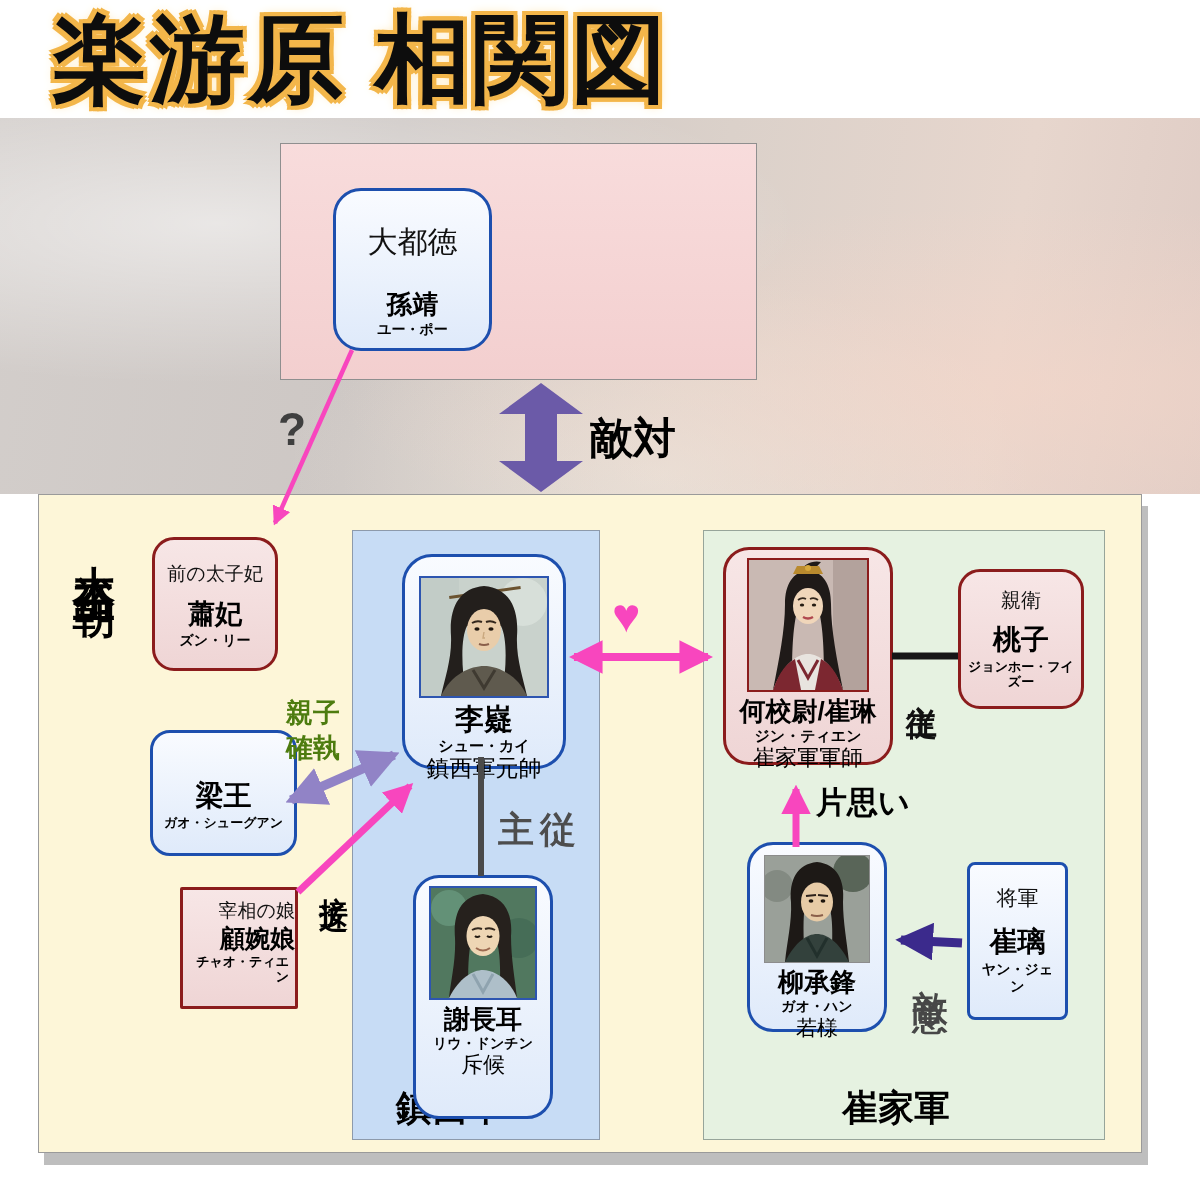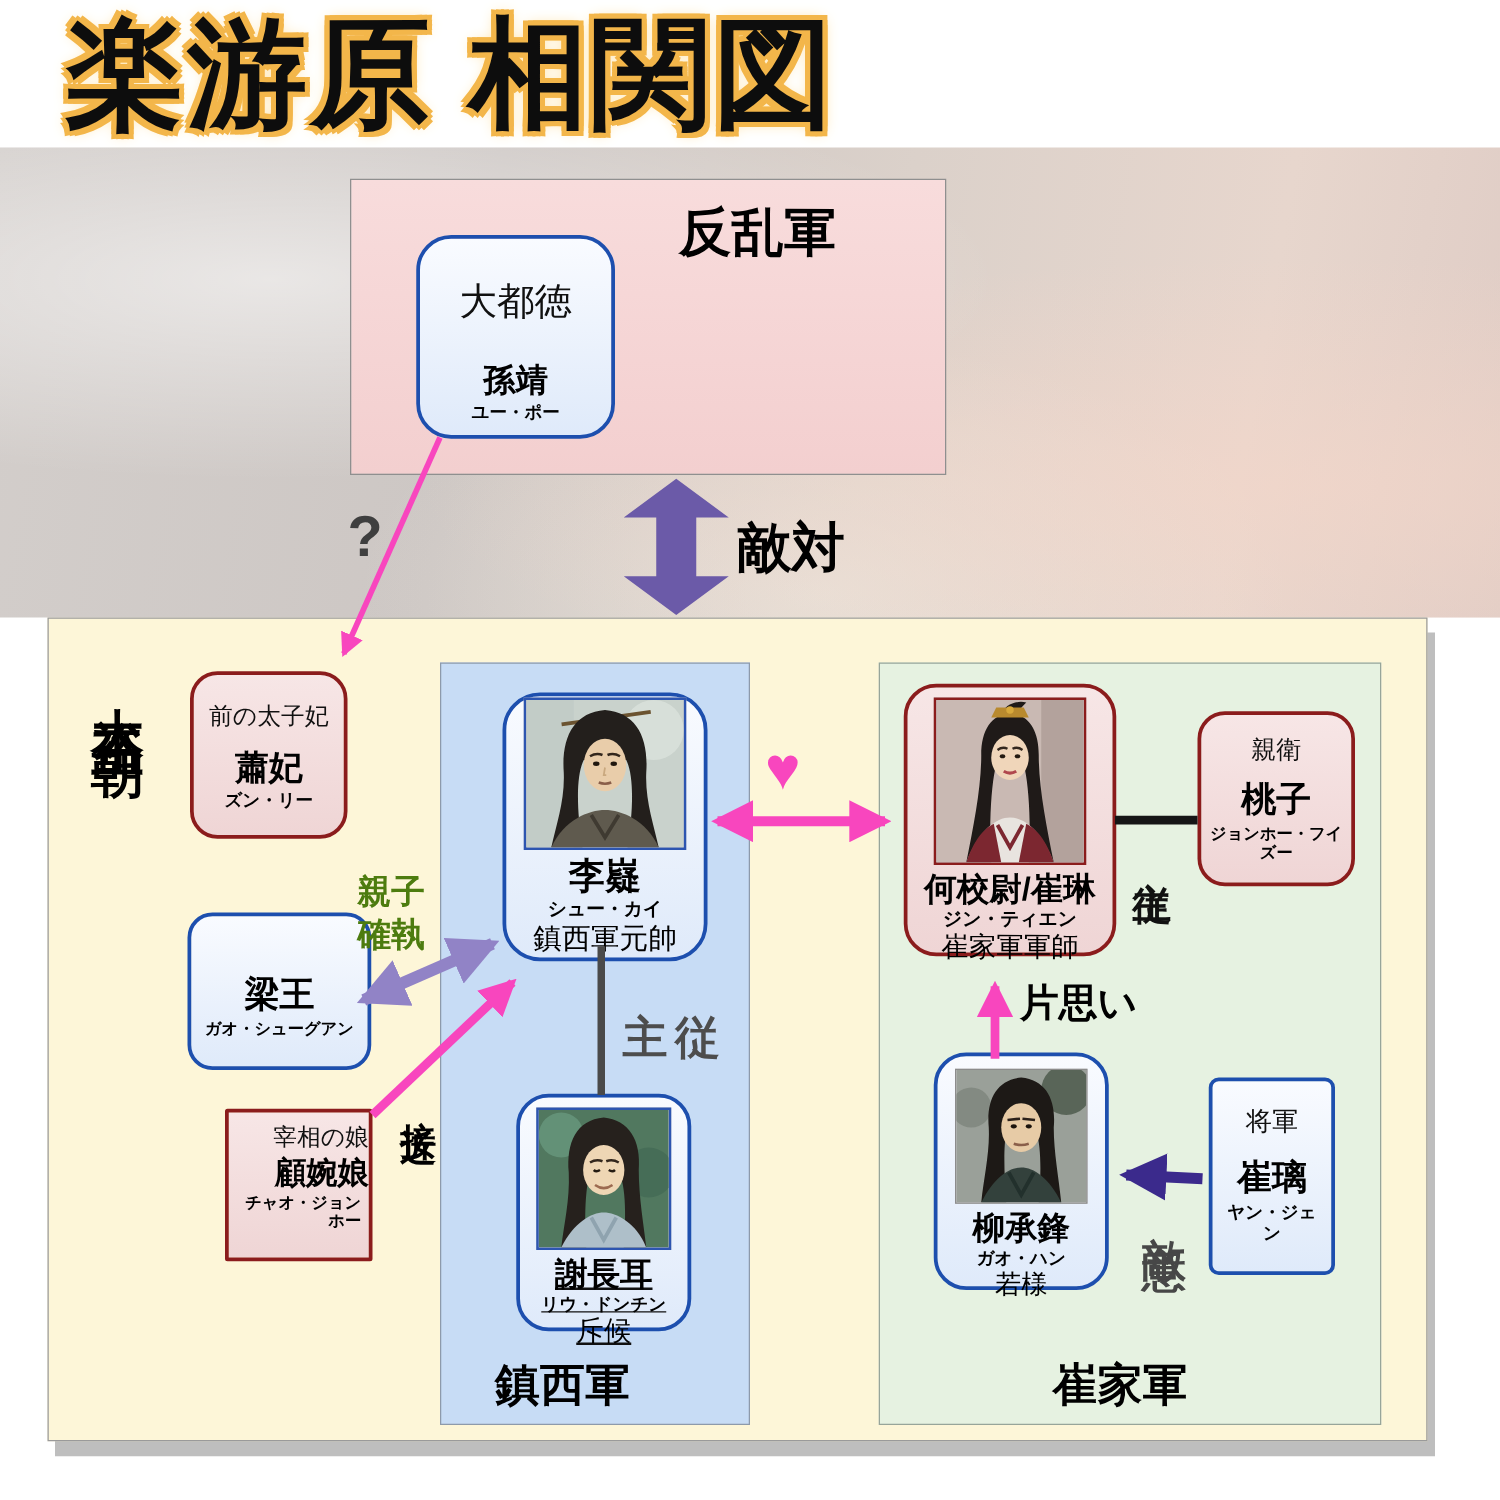--- a/index.html
+++ b/index.html
@@ -66,21 +66,21 @@
   .photo svg{display:block;}
   
   #card-dadudu{padding-top:32px;border-radius:28px;}
   #card-dadudu .c-title{font-size:30px;}
   #card-dadudu .c-name{margin-top:28px;font-size:26px;}
   #card-dadudu .c-actor{margin-top:1px;}
   #card-xiaohi{padding-top:22px;}
   #card-xiaohi .c-title{font-size:19px;}
   #card-xiaohi .c-name{margin-top:12px;}
   #card-xiaohi .c-actor{margin-top:2px;}
-  #card-liyi{padding-top:1px;border-radius:30px;}
+  #card-liyi{padding-top:19px;border-radius:30px;}
   #card-liyi .photo{border:2px solid #2d55b0;}
   #card-liyi .c-name{font-size:29px;margin-top:4px;}
   #card-liyi .c-actor{font-size:15px;}
   #card-liyi .c-role{font-size:23px;}
   #card-hekoi{padding-top:8px;border-radius:26px;}
   #card-hekoi .photo{border:2px solid #8b1c1c;}
   #card-hekoi .c-name{font-size:26px;margin-top:4px;}
   #card-hekoi .c-actor{font-size:15px;}
   #card-taozi{padding-top:16px;}
   #card-taozi .c-name{margin-top:10px;font-size:28px;}
@@ -120,21 +120,20 @@
 </head>
 <body>
 
 <div id="canvas">
 
   <div class="photo-strip"></div>
 
   <div class="main-title">楽游原 相関図</div>
 
   <div class="rebel-box"></div>
-  <div class="group-label rebel-label">反乱軍</div>
 
   <div class="main-box"></div>
   <div class="group-label vtext dynasty-label">大裕王朝</div>
 
   <div class="panel-blue"></div>
   <div class="panel-green"></div>
   <div class="group-label zhenxi-label">鎮西軍</div>
   <div class="group-label cui-label">崔家軍</div>
 
   <div id="card-dadudu" class="card blue-card" style="left:333px;top:188px;width:159px;height:163px;">
@@ -174,24 +173,24 @@
   </div>
 
   <div id="card-liangwang" class="card blue-card" style="left:150px;top:730px;width:147px;height:126px;border-radius:20px;">
     <div class="c-name">梁王</div>
     <div class="c-actor">ガオ・シューグアン</div>
   </div>
 
   <div id="card-guwanniang" class="card red-card" style="left:180px;top:887px;width:118px;height:122px;">
     <div class="c-title">宰相の娘</div>
     <div class="c-name">顧婉娘</div>
-    <div class="c-actor">チャオ・ジョンホー</div>
-  </div>
-
-  <div id="card-xiechoji" class="card blue-card" style="left:413px;top:875px;width:140px;height:190px;text-decoration:underline;">
+    <div class="c-actor">チャオ・ティエン</div>
+  </div>
+
+  <div id="card-xiechoji" class="card blue-card" style="left:413px;top:875px;width:140px;height:244px;">
     <div class="photo" style="width:104px;height:110px;">
       <svg width="104" height="110" viewBox="0 0 104 110">
         <rect width="104" height="110" fill="#51785f"></rect>
         <circle cx="18" cy="20" r="18" fill="#6b9b82" opacity="0.7"></circle>
         <circle cx="88" cy="50" r="20" fill="#446a55" opacity="0.8"></circle>
         <path d="M52,6 C30,8 22,26 24,50 C25,72 20,92 18,110 L38,110 C36,80 38,58 42,46 L62,46 C70,56 70,84 68,110 L86,110 C84,92 80,70 80,48 C82,24 72,8 52,6 Z" fill="#26211d"></path>
         <ellipse cx="52" cy="48" rx="16.5" ry="20" fill="#eed6b4"></ellipse>
         <path d="M41,42 Q46,39 51,41" stroke="#33271d" stroke-width="2" fill="none"></path>
         <path d="M54,41 Q59,39 64,42" stroke="#33271d" stroke-width="2" fill="none"></path>
         <path d="M44,48 Q46,50 49,48" stroke="#241b12" stroke-width="2" fill="none"></path>

